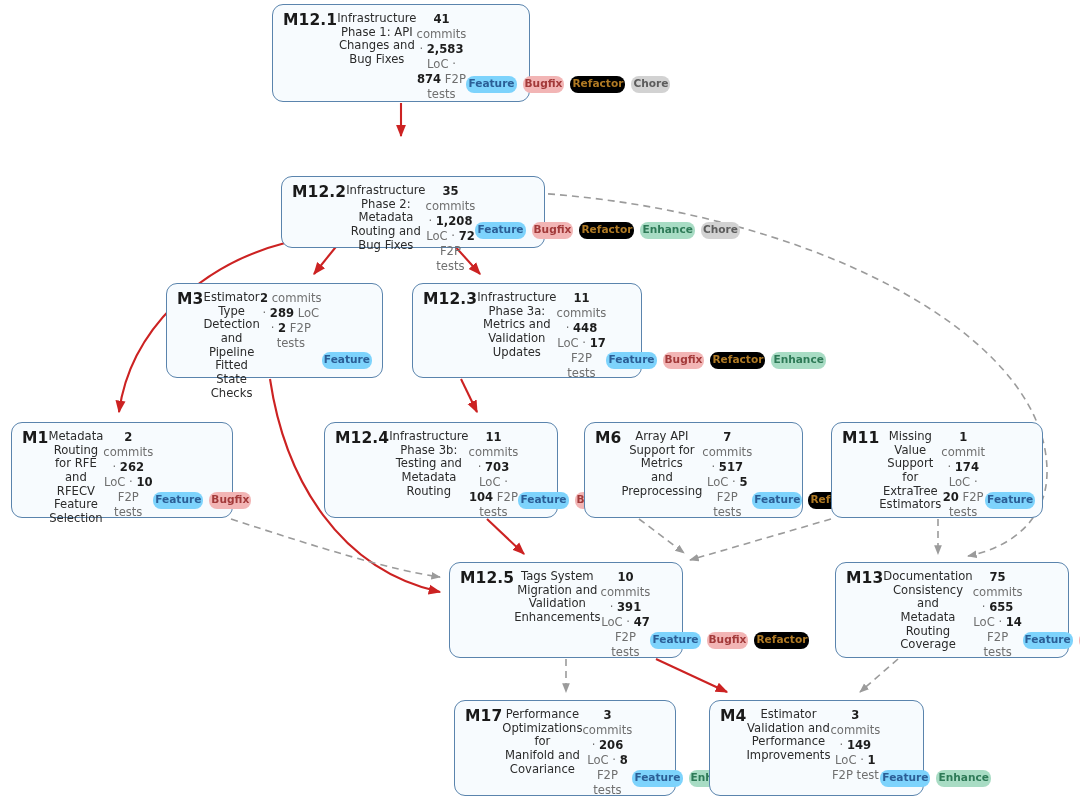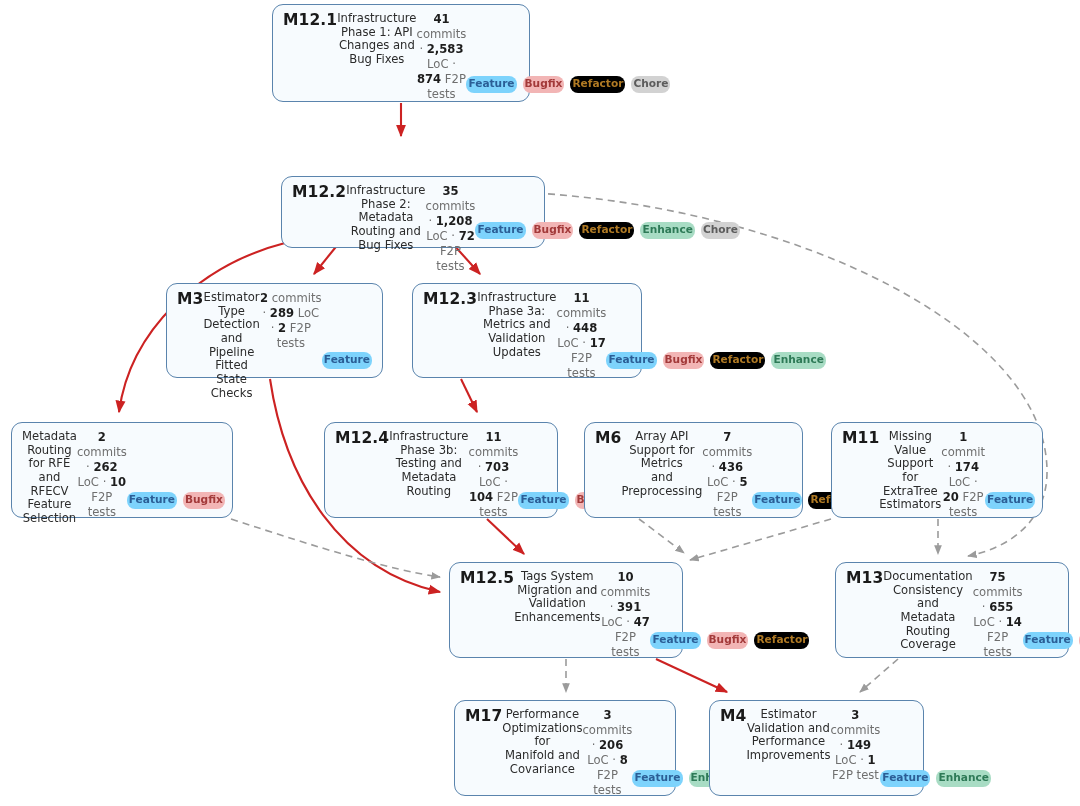--- a/index.html
+++ b/index.html
@@ -155,20 +155,21 @@
 Metrics and Validation Updates</div>
         <div class="node-stats"><b>11</b> commits · <b>448</b> LoC · <b>17</b> F2P tests</div>
         <div class="tags">
           <span class="tag tag-Feature">Feature</span>
           <span class="tag tag-Bugfix">Bugfix</span>
           <span class="tag tag-Refactor">Refactor</span>
           <span class="tag tag-Enhance">Enhance</span>
         </div>
       </div>
       <div class="node" style="left: 11px; top: 422px; width: 222px; height: 96px;">
+        <div class="node-id">M1</div>
         <div class="node-title">Metadata Routing for RFE and
 RFECV Feature Selection</div>
         <div class="node-stats"><b>2</b> commits · <b>262</b> LoC · <b>10</b> F2P tests</div>
         <div class="tags">
           <span class="tag tag-Feature">Feature</span>
           <span class="tag tag-Bugfix">Bugfix</span>
         </div>
       </div>
       <div class="node" style="left: 324px; top: 422px; width: 234px; height: 96px;">
         <div class="node-id">M12.4</div>
@@ -178,21 +179,21 @@
         <div class="tags">
           <span class="tag tag-Feature">Feature</span>
           <span class="tag tag-Bugfix">Bugfix</span>
           <span class="tag tag-Refactor">Refactor</span>
         </div>
       </div>
       <div class="node" style="left: 584px; top: 422px; width: 219px; height: 96px;">
         <div class="node-id">M6</div>
         <div class="node-title">Array API Support for Metrics
 and Preprocessing</div>
-        <div class="node-stats"><b>7</b> commits · <b>436</b> LoC · <b>5</b> F2P tests</div>
+        <div class="node-stats"><b>7</b> commits · <b>517</b> LoC · <b>5</b> F2P tests</div>
         <div class="tags">
           <span class="tag tag-Feature">Feature</span>
           <span class="tag tag-Refactor">Refactor</span>
         </div>
       </div>
       <div class="node" style="left: 831px; top: 422px; width: 212px; height: 96px;">
         <div class="node-id">M11</div>
         <div class="node-title">Missing Value Support for
 ExtraTree Estimators</div>
         <div class="node-stats"><b>1</b> commit · <b>174</b> LoC · <b>20</b> F2P tests</div>

